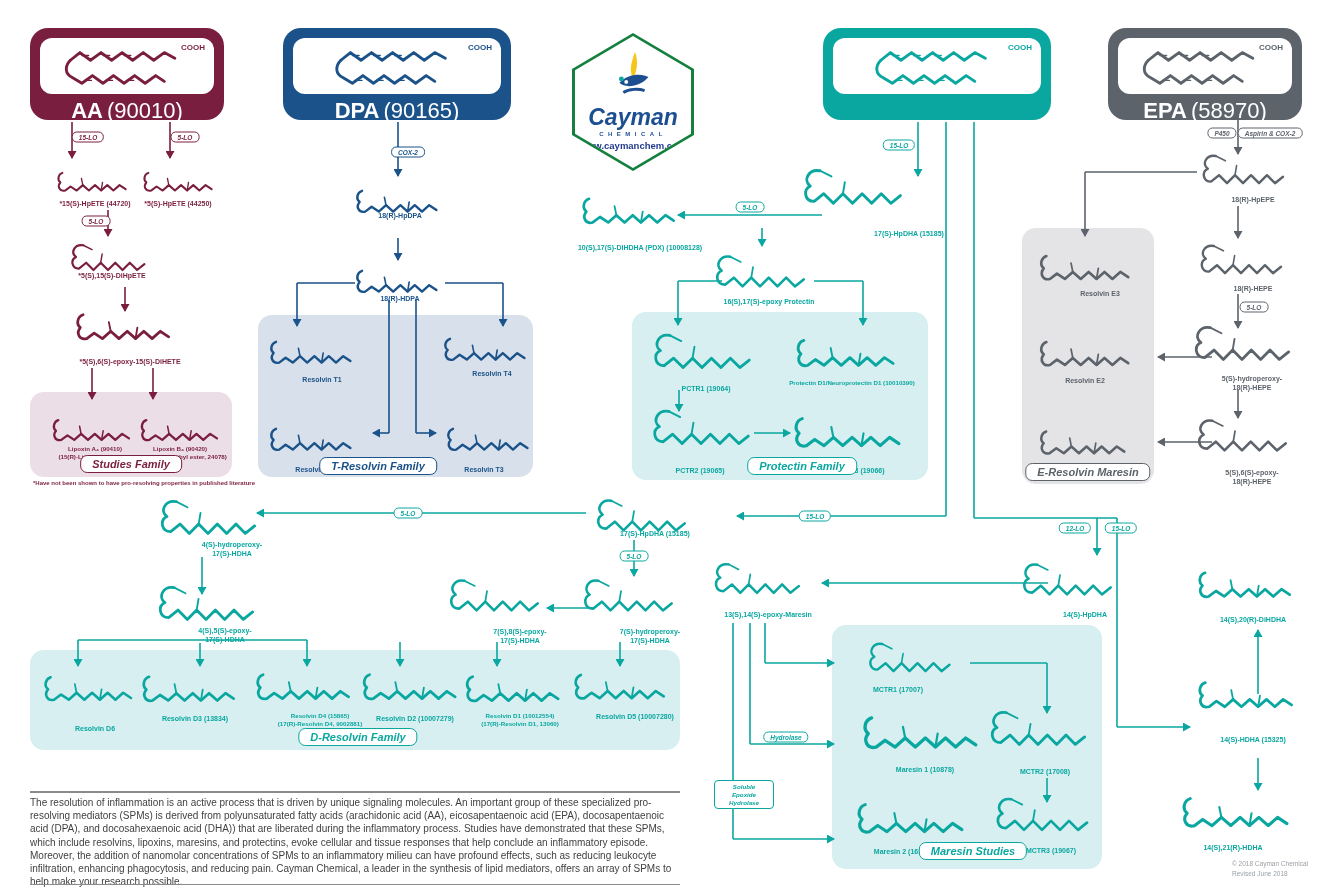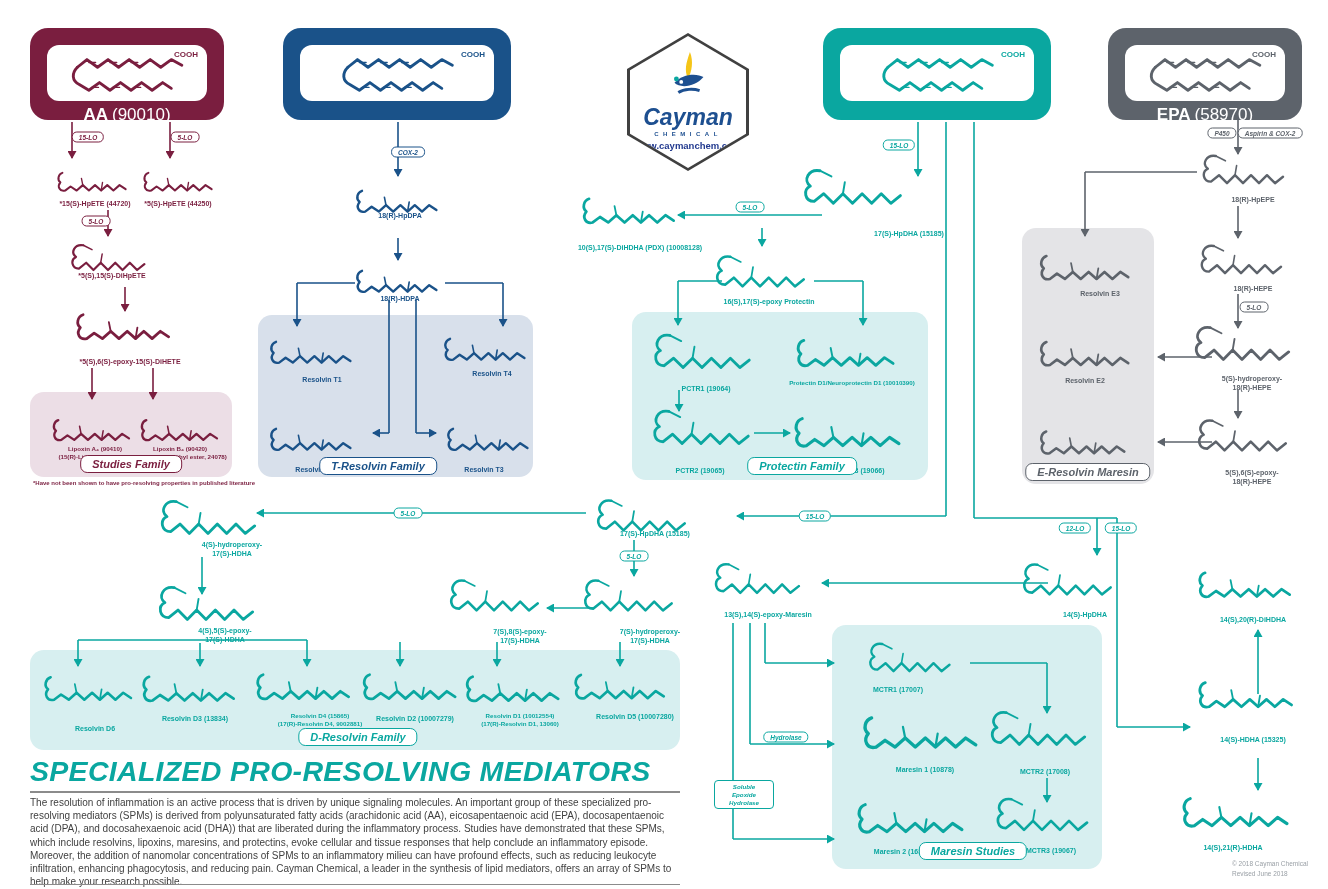--- a/index.html
+++ b/index.html
@@ -14,30 +14,30 @@
   .lbl.sm{font-size:6.2px}
   .pill{position:absolute;transform:translate(-50%,-50%);font-size:6.5px;font-style:italic;
         font-weight:bold;border:1px solid;border-radius:5px;padding:1px 6px;background:#fff;
         white-space:nowrap}
   .enzbox{position:absolute;font-size:6.2px;font-style:italic;font-weight:bold;border:1px solid;
         border-radius:4px;padding:2px 3px;background:#fff;text-align:center;white-space:pre-line;
         line-height:1.25}
   .badge{position:absolute;transform:translate(-50%,-50%);font-style:italic;font-weight:bold;
         font-size:11px;border:1.5px solid;border-radius:7px;padding:2px 11px;background:#fff;
         white-space:nowrap}
-  .fa-card{position:absolute;border-radius:18px;padding:17px;box-sizing:border-box}
+  .fa-card{position:absolute;border-radius:18px;padding:10px;box-sizing:border-box}
   .fa-card.bg-aa{background:#7a1e3f}.fa-card.bg-dpa{background:#1a5289}
   .fa-card.bg-teal{background:#0aa7a0}.fa-card.bg-gray{background:#5d636b}
   .panel{background:#fff;border-radius:12px;height:56px;position:relative}
   .hmol{position:absolute;left:10px;top:5px}
   .cooh{position:absolute;right:9px;top:5px;font-size:8px;font-weight:bold}
-  .fa-title{color:#fff;text-align:center;font-size:17px;padding-top:4px}
+  .fa-title{color:#fff;text-align:center;font-size:22px;padding-top:4px}
   .fa-title b{font-weight:bold}
   .fa-title span{font-weight:normal;margin-left:4px}
-  .hex{position:absolute;left:627px;top:33px;width:122px;height:138px;background:#404040;
+  .hex{position:absolute;left:572px;top:33px;width:122px;height:138px;background:#15803d;
        clip-path:polygon(50% 0,100% 26%,100% 74%,50% 100%,0 74%,0 26%)}
   .hex-inner{position:absolute;left:3px;top:3px;right:3px;bottom:3px;background:#fff;
        clip-path:polygon(50% 0,100% 26%,100% 74%,50% 100%,0 74%,0 26%);
        display:flex;flex-direction:column;align-items:center}
   .logo-brand{font-size:23px;font-weight:bold;font-style:italic;color:#1d4f90;line-height:1;margin-top:-2px}
   .logo-tag{font-size:6px;font-weight:bold;letter-spacing:4.5px;color:#1d4f90;margin:2px 0 3px 0}
   .logo-url{font-size:9.5px;font-weight:bold;color:#223a8f}
   .main-title{position:absolute;left:30px;top:755px;font-size:28.5px;font-style:italic;
        font-weight:bold;color:#0aa7a0;letter-spacing:0.3px}
   .rule{position:absolute;background:#8b8b8b}
@@ -406,20 +406,21 @@
     </div>
     <div class="fa-title"><b>AA</b><span>(90010)</span></div>
   </div>
   <div class="fa-card bg-dpa" style="left:283px;top:28px;width:228px;height:92px">
     <div class="panel">
       <svg class="hmol c-dpa" style="width:185px;height:46px" viewBox="0 0 130 48">
           <use href="#molA"></use>
         </svg>
       <span class="cooh c-dpa">COOH</span>
     </div>
+    <div class="fa-title"><b>DPA</b><span>(90165)</span></div>
   </div>
   <div class="fa-card bg-teal" style="left:823px;top:28px;width:228px;height:92px">
     <div class="panel">
       <svg class="hmol c-teal" style="width:185px;height:46px" viewBox="0 0 130 48">
           <use href="#molA"></use>
         </svg>
       <span class="cooh c-teal">COOH</span>
     </div>
   </div>
   <div class="fa-card bg-gray" style="left:1108px;top:28px;width:194px;height:92px">
@@ -440,21 +441,20 @@
         <circle cx="13" cy="33" r="2" fill="#fff"></circle>
         <path d="M10 44 C16 40 26 40 32 42" stroke="#1d4f90" fill="none" stroke-width="3"></path>
         <circle cx="8" cy="30" r="2.5" fill="#0aa7a0"></circle>
       </svg>
       <div class="logo-brand">Cayman</div>
       <div class="logo-tag">CHEMICAL</div>
       <div class="logo-url">www.caymanchem.com</div>
     </div>
   </div>
 
-  <div class="main-title">SPECIALIZED PRO-RESOLVING MEDIATORS</div>
   <div class="rule" style="left:30px;top:791px;width:650px;height:2px"></div>
   <div class="descr">The resolution of inflammation is an active process that is driven by unique signaling molecules. An important group of these specialized pro-resolving mediators (SPMs) is derived from polyunsaturated fatty acids (arachidonic acid (AA), eicosapentaenoic acid (EPA), docosapentaenoic acid (DPA), and docosahexaenoic acid (DHA)) that are liberated during the inflammatory process. Studies have demonstrated that these SPMs, which include resolvins, lipoxins, maresins, and protectins, evoke cellular and tissue responses that help conclude an inflammatory episode. Moreover, the addition of nanomolar concentrations of SPMs to an inflammatory milieu can have profound effects, such as reducing leukocyte infiltration, enhancing phagocytosis, and reducing pain. Cayman Chemical, a leader in the synthesis of lipid mediators, offers an array of SPMs to help make your research possible.</div>
   <div class="rule" style="left:30px;top:884px;width:650px;height:1px"></div>
 
   <div class="footer">
     <div>© 2018 Cayman Chemical</div>
     <div>Revised June 2018</div>
   </div>
 
 </div>

